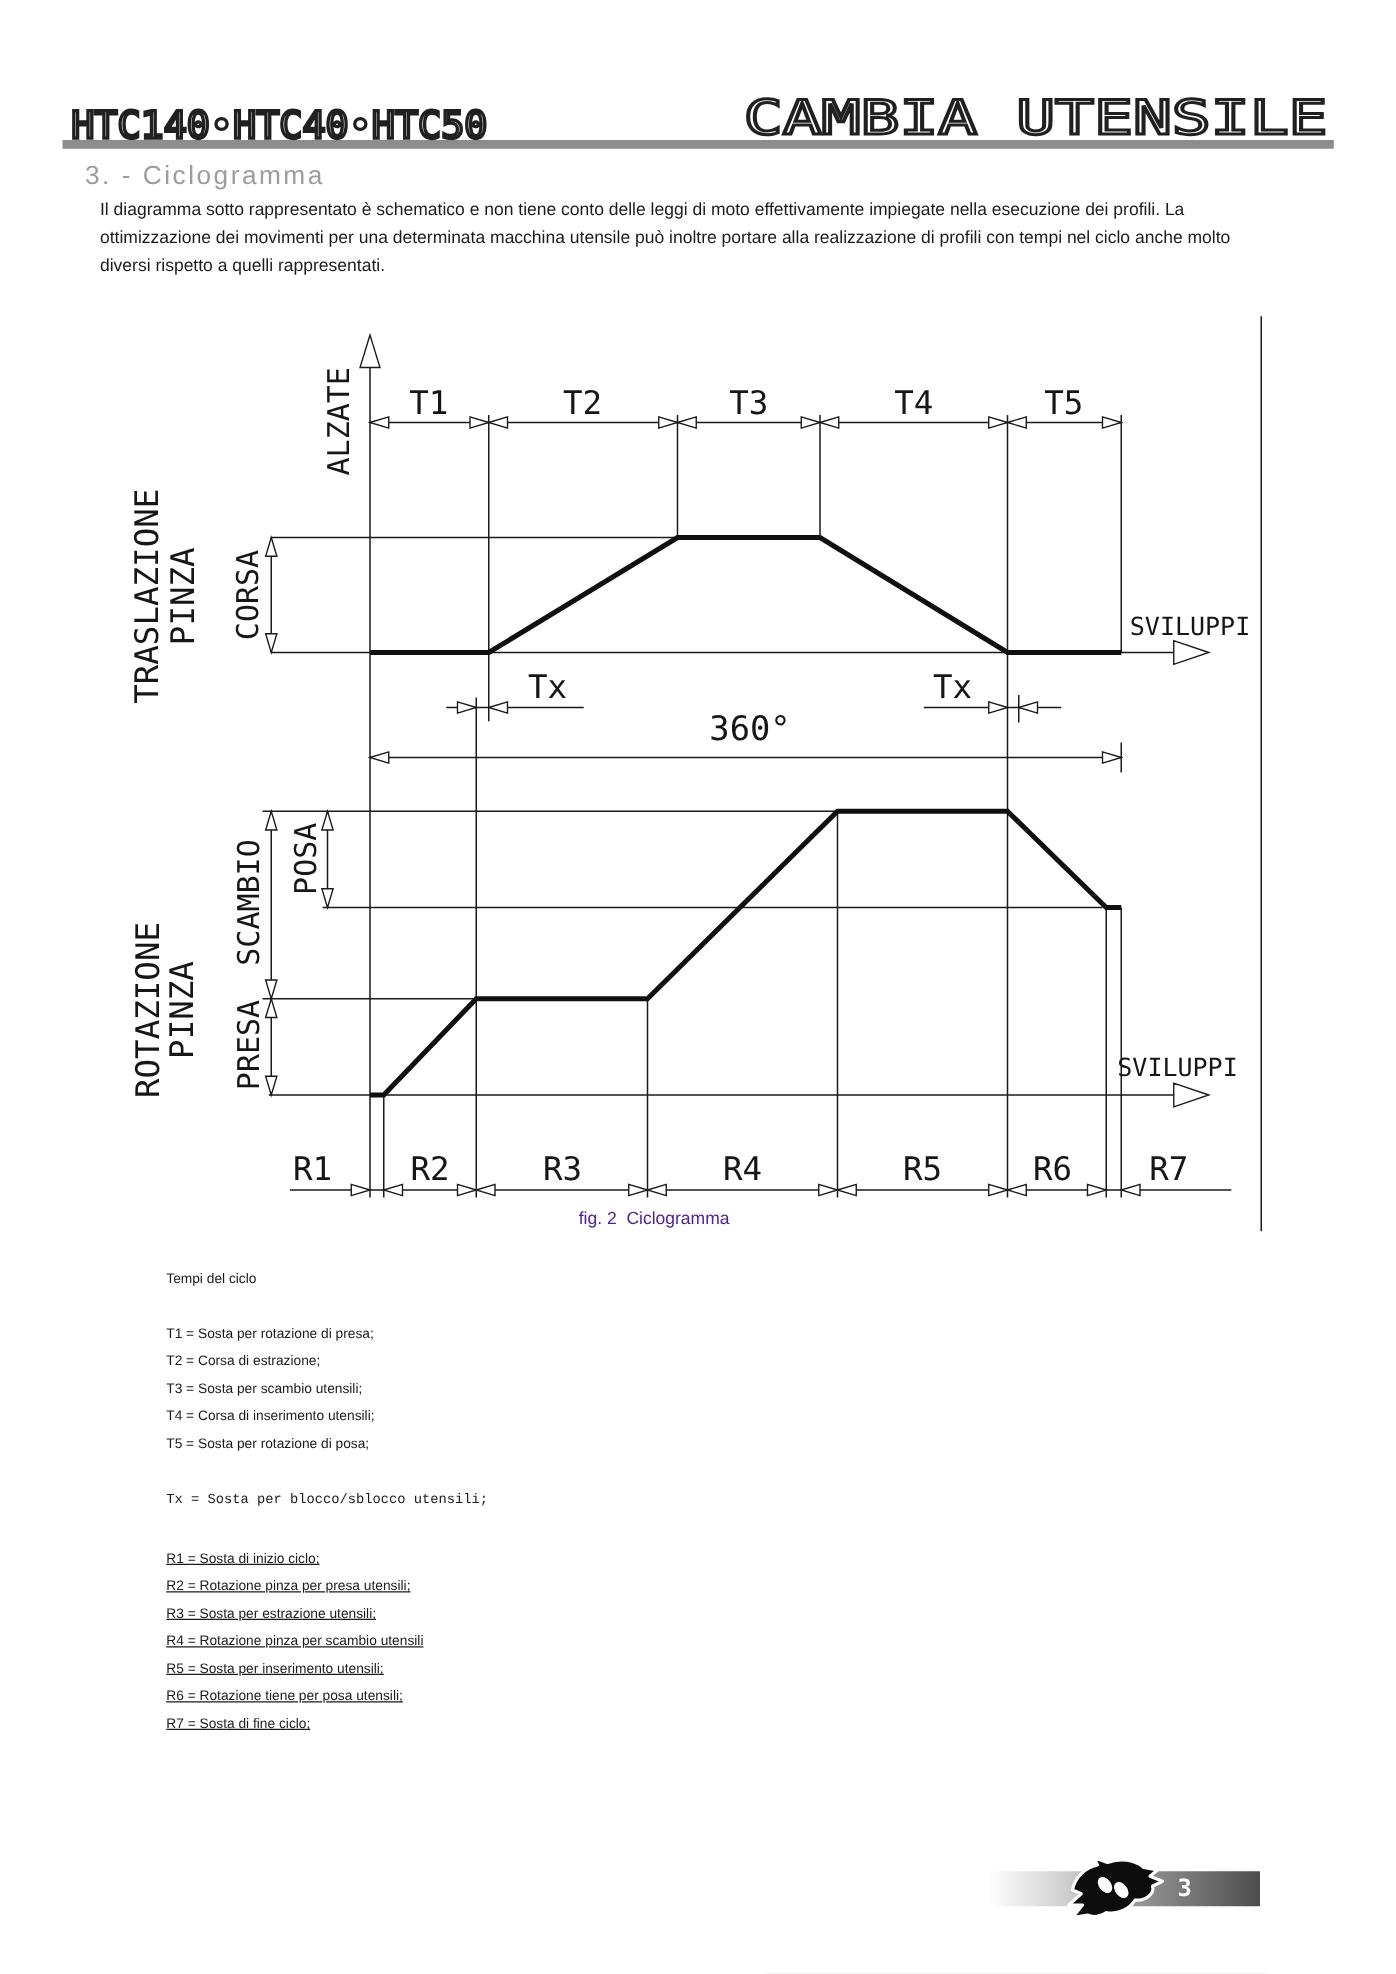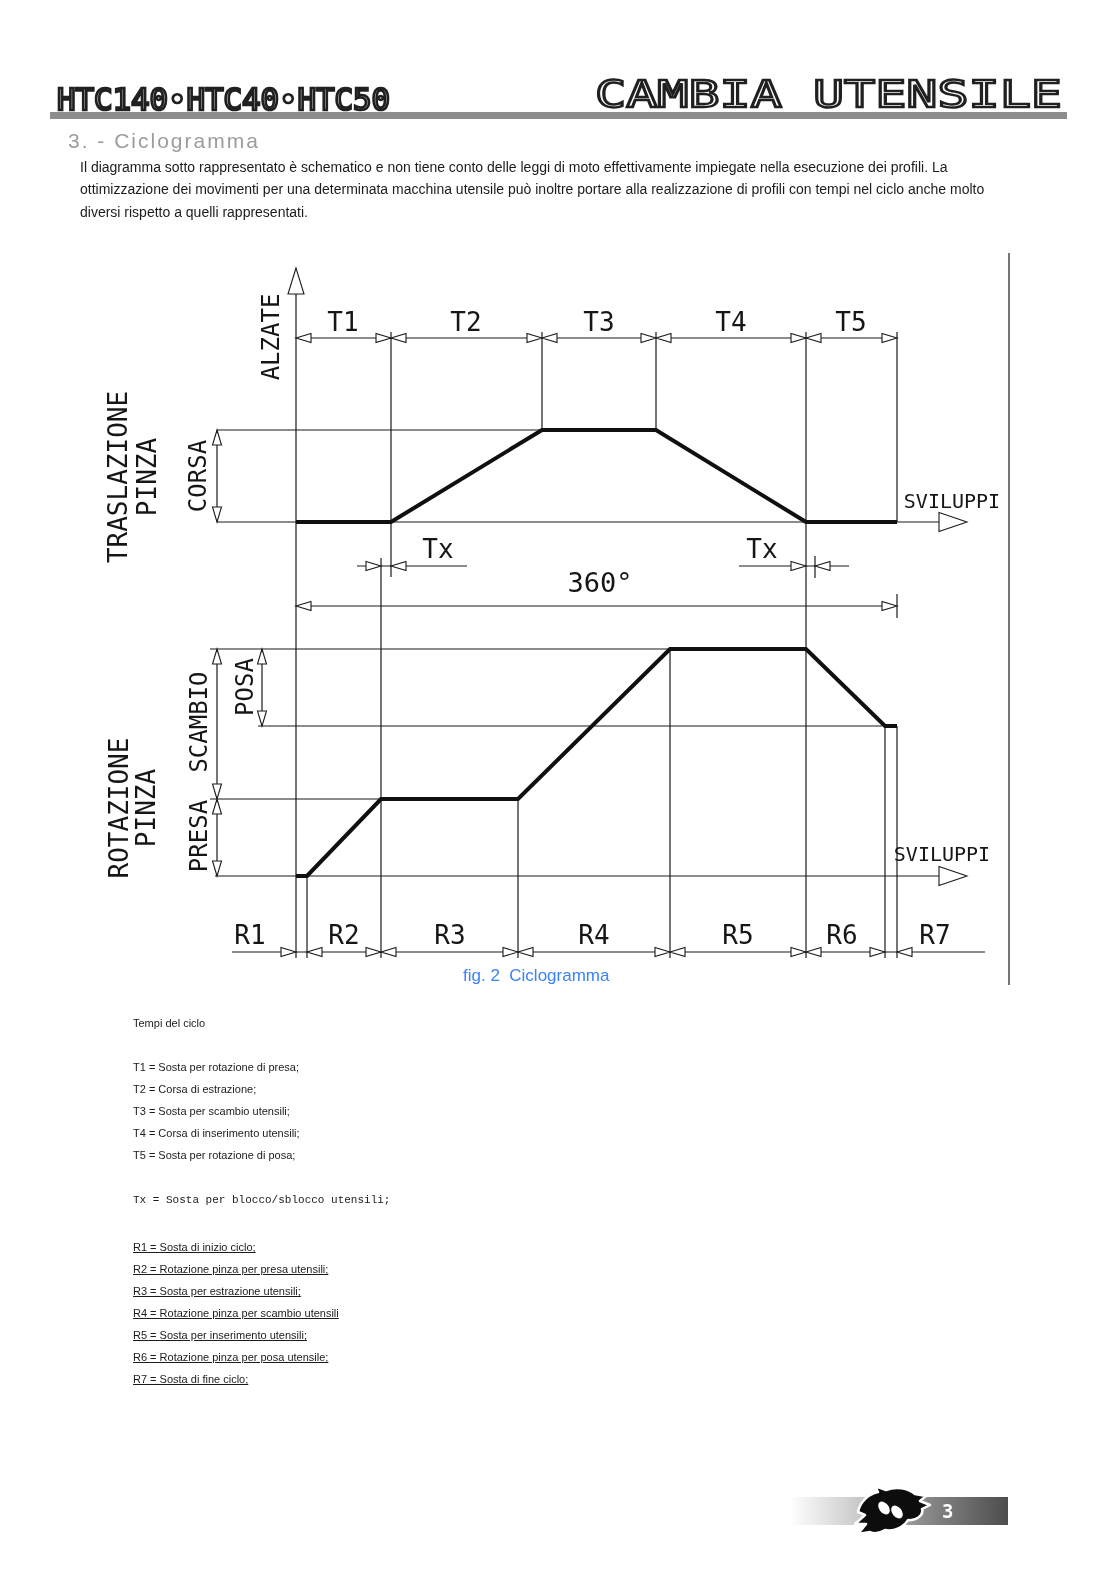--- a/index.html
+++ b/index.html
@@ -2,21 +2,21 @@
 <html><head>
 <meta charset="utf-8">
 <style>
   html,body{margin:0;padding:0;background:#e8e8e8;}
   #page{position:relative;width:1117px;height:1579px;background:#ffffff;overflow:hidden;
         font-family:"Liberation Sans",sans-serif;color:#1b1b1b;}
   .abs{position:absolute;}
   #rule{left:50px;top:112px;width:1017px;height:7px;background:#8d8d8d;}
   #heading{left:68px;top:129px;font-size:21px;font-weight:normal;letter-spacing:2px;color:#9c9c9c;}
   #paragraph{left:80px;top:156px;width:935px;font-size:14px;line-height:22.4px;color:#1b1b1b;}
-  #caption{left:463px;top:966px;font-size:17px;white-space:pre;color:#3b82f6;}
+  #caption{left:463px;top:966px;font-size:14px;white-space:pre;color:#4c1d95;}
   .legend{left:133px;font-size:11px;line-height:22px;color:#1b1b1b;}
   #legend-title{top:1012px;}
   #t-list{top:1056px;}
   #tx-list{top:1189px;font-family:Liberation Mono, monospace;}
   #r-list{top:1236px;text-decoration:underline;}
   #footer-bar{left:790px;top:1497px;width:218px;height:28px;
       background:linear-gradient(90deg,#ffffff 0%,#cccccc 30%,#8a8a8a 62%,#4d4d4d 100%);}
   #page-num{position:absolute;left:152px;top:3px;font-family:"DejaVu Sans Mono",monospace;
       font-size:19px;font-weight:bold;color:#ffffff;}
   #diagram-svg{left:0;top:0;pointer-events:none;}
@@ -54,21 +54,21 @@
   <div id="tx-list" class="abs legend">
     <div>Tx = Sosta per blocco/sblocco utensili;</div>
   </div>
 
   <div id="r-list" class="abs legend">
     <div>R1 = Sosta di inizio ciclo;</div>
     <div>R2 = Rotazione pinza per presa utensili;</div>
     <div>R3 = Sosta per estrazione utensili;</div>
     <div>R4 = Rotazione pinza per scambio utensili</div>
     <div>R5 = Sosta per inserimento utensili;</div>
-    <div>R6 = Rotazione pinza per posa utensile;</div>
+    <div>R6 = Rotazione tiene per posa utensili;</div>
     <div>R7 = Sosta di fine ciclo;</div>
   </div>
 
   <div id="footer-bar" class="abs">
     <div id="page-num">3</div>
   </div>
 
   <svg id="diagram-svg" class="abs" width="1117" height="1579" viewBox="0 0 1117 1579">
 
     <text class="outline" x="57" y="110" font-size="30" stroke-width="2.6" textLength="333" lengthAdjust="spacingAndGlyphs">HTC140•HTC40•HTC50</text>

